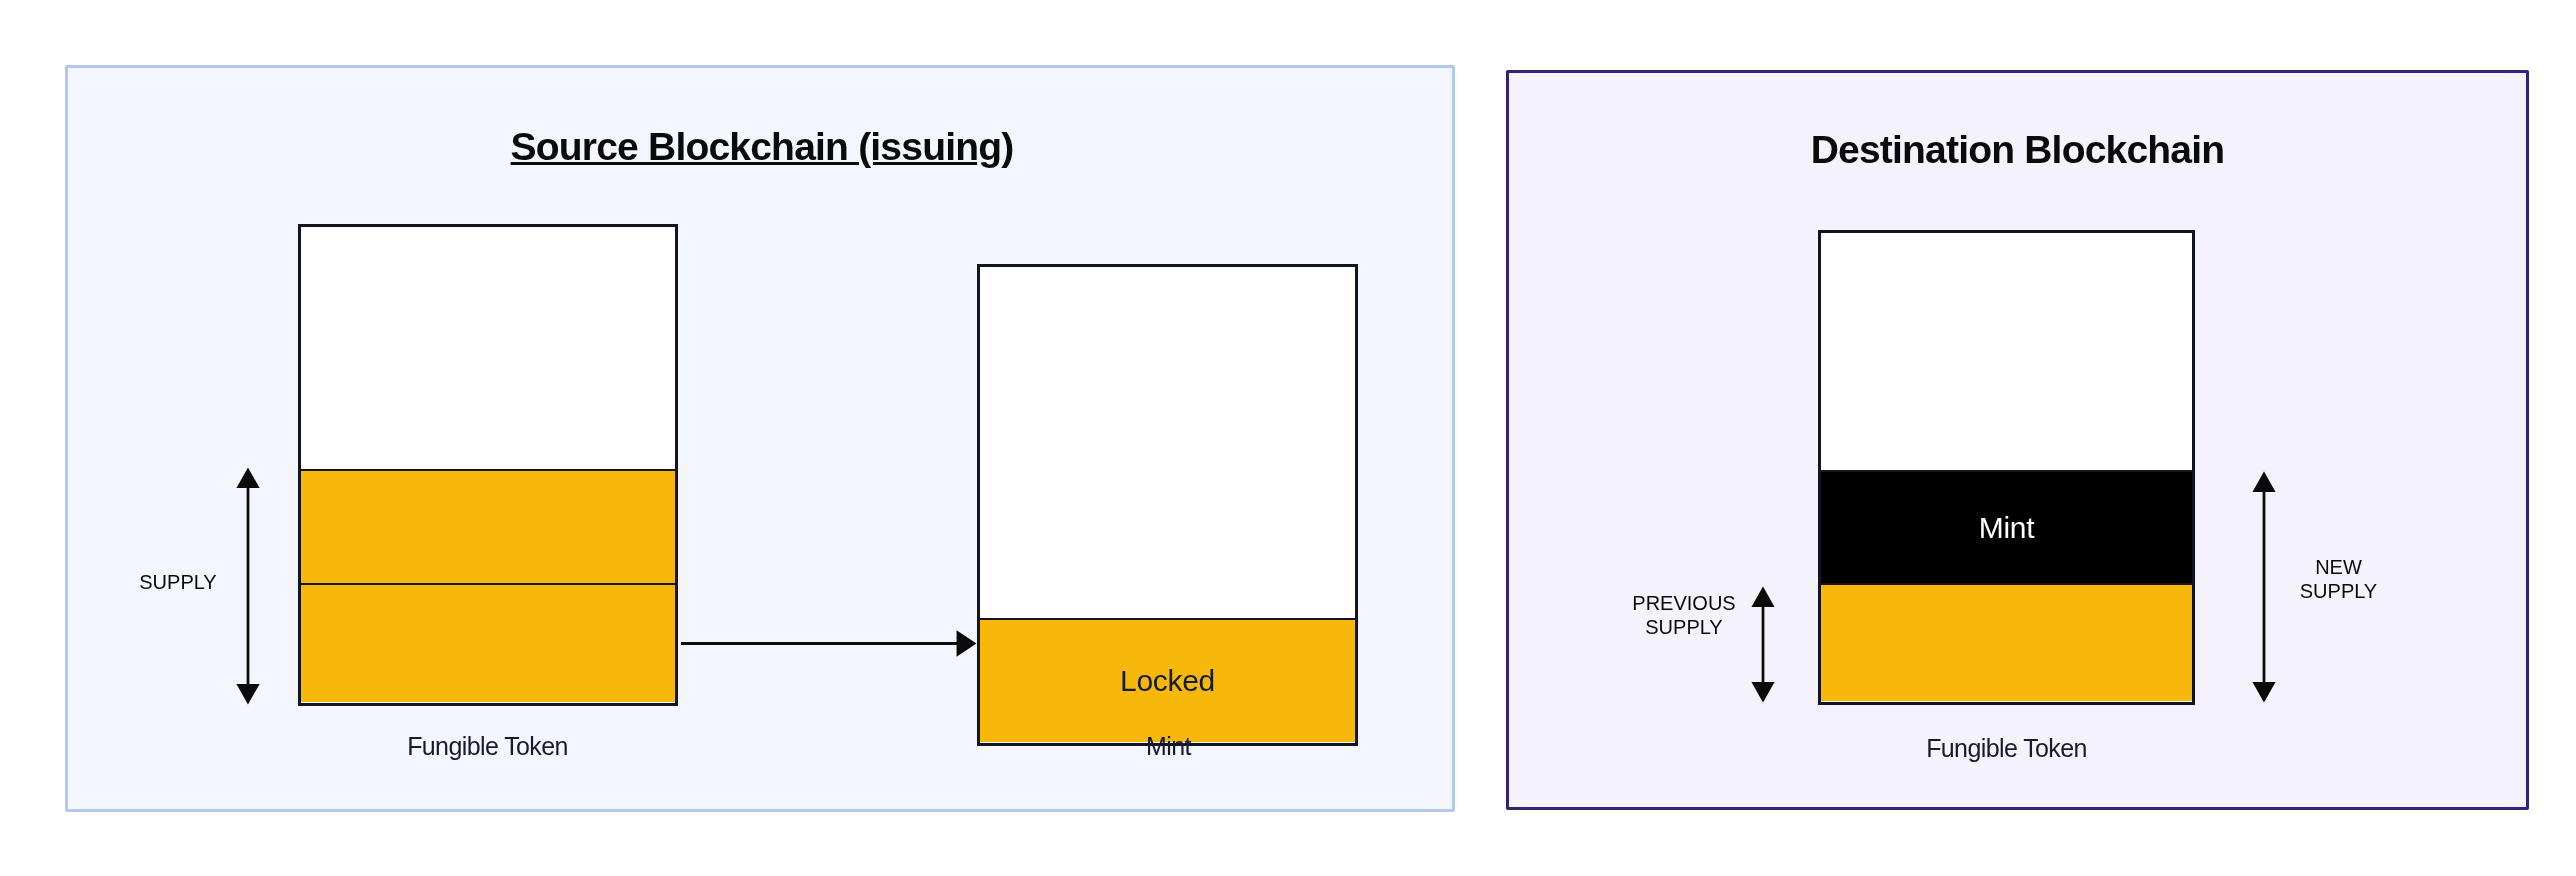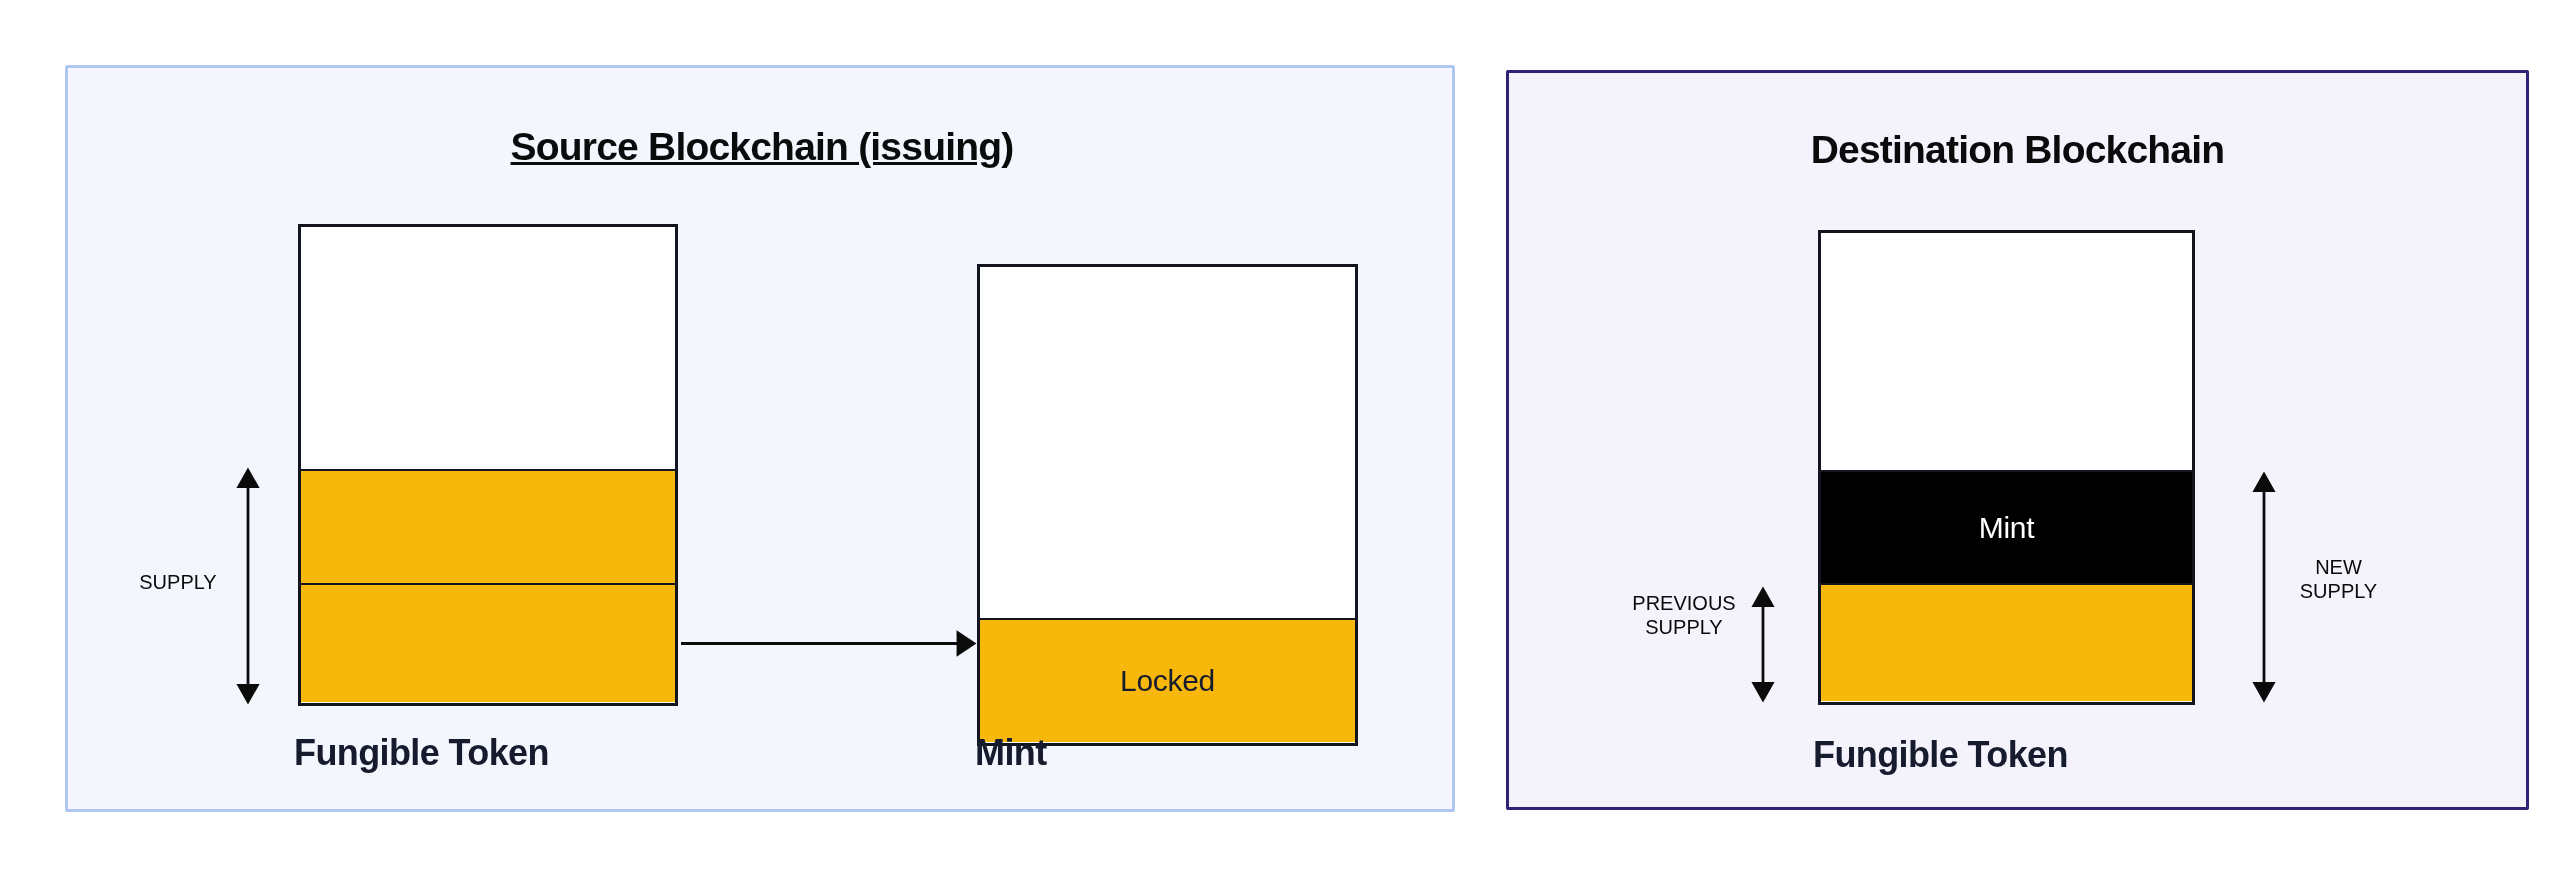--- a/index.html
+++ b/index.html
@@ -69,25 +69,25 @@
 
   .inbar-label {
     font-size: 30px;
     font-weight: 500;
     color: #161b2e;
     letter-spacing: -0.3px;
   }
   .inbar-label.light { color: #ffffff; }
 
   .bar-caption {
-    font-size: 36px;
-    font-weight: 700;
+    font-size: 25px;
+    font-weight: 400;
     letter-spacing: -0.6px;
     color: #161b2e;
-    text-align: left;
+    text-align: center;
     white-space: nowrap;
   }
   .cap-a { left: 294px;  width: 387px; top: 732px; }
   .cap-pool { left: 975px; width: 387px; top: 732px; }
   .cap-b { left: 1813px; width: 387px; top: 734px; }
 
   
   .range-label {
     font-size: 20px;
     font-weight: 400;

